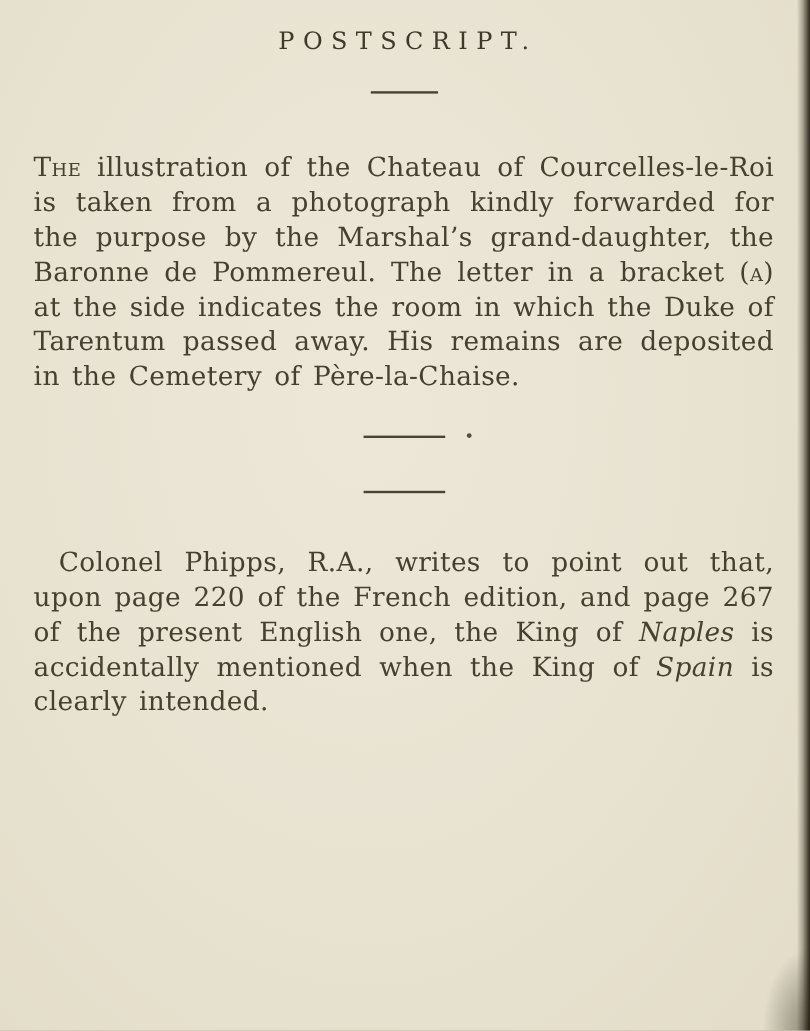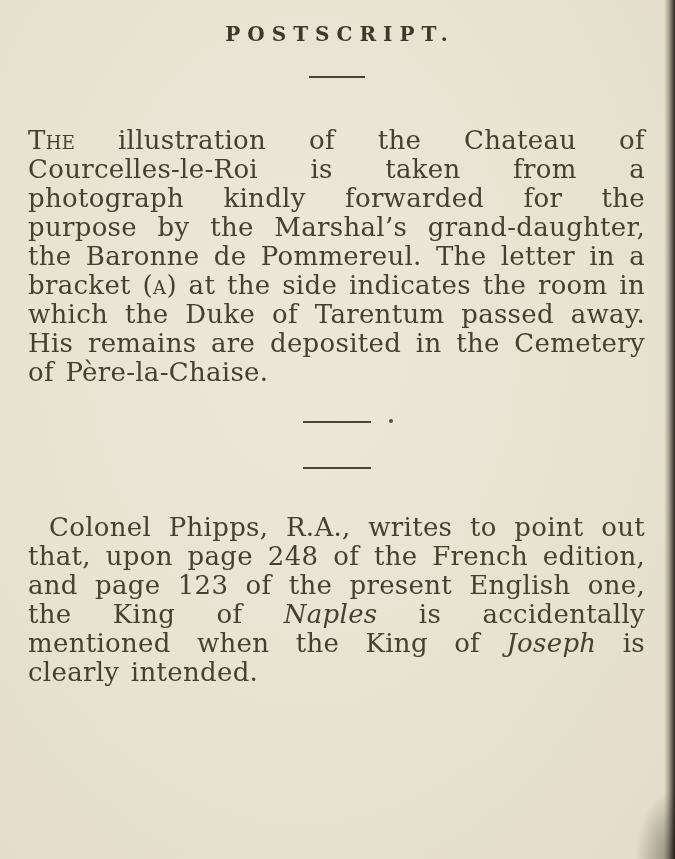--- a/index.html
+++ b/index.html
@@ -36,21 +36,21 @@
     background: radial-gradient(ellipse at 100% 100%, rgba(24,18,10,0.45) 0%, rgba(24,18,10,0) 70%);
     pointer-events: none;
   }
   .content {
     padding: 14px 30px 0 28px;
   }
   h1.title {
     margin: 8px 0 0 0;
     text-align: center;
     font-size: 20px;
-    font-weight: bold;
+    font-weight: normal;
     letter-spacing: 7px;
     color: #3e392b;
     text-indent: 7px; 
   }
   .rule-wrap {
     position: relative;
     text-align: center;
   }
   .rule {
     display: block;
@@ -66,21 +66,21 @@
     position: absolute;
     left: calc(50% + 52px);
     top: -2px;
     width: 4px;
     height: 4px;
     border-radius: 50%;
     background: #55503e;
   }
   p.para {
     margin: 0;
-    font-size: 26px;
+    font-size: 22px;
     line-height: 29px;
     text-align: justify;
     letter-spacing: 0.3px;
     word-spacing: 3px;
     color: #45402f;
   }
   p.indent { text-indent: 21px; }
   .smallcaps { font-variant: small-caps; }
   .it { font-style: italic; }
 </style>
@@ -101,20 +101,20 @@
     <div class="rule-wrap">
       <span class="rule rule-2"></span>
       <span class="speck"></span>
     </div>
 
 
     <div class="rule-wrap">
       <span class="rule rule-3"></span>
     </div>
 
-    <p class="para indent"><span>Colonel Phipps, R.A., writes to point out that, upon page 248 of the French edition, and page 123 of the present English one, the King of </span><span class="it">Naples</span><span> is accidentally mentioned when the King of </span><span class="it">Joseph</span><span> is clearly intended.</span></p>
+    <p class="para indent"><span>Colonel Phipps, R.A., writes to point out that, upon page 220 of the French edition, and page 267 of the present English one, the King of </span><span class="it">Naples</span><span> is accidentally mentioned when the King of </span><span class="it">Spain</span><span> is clearly intended.</span></p>
 
 
   </div>
 
   <div class="edge-shadow"></div>
   <div class="corner-shade"></div>
 </div>
 
 </body></html>

